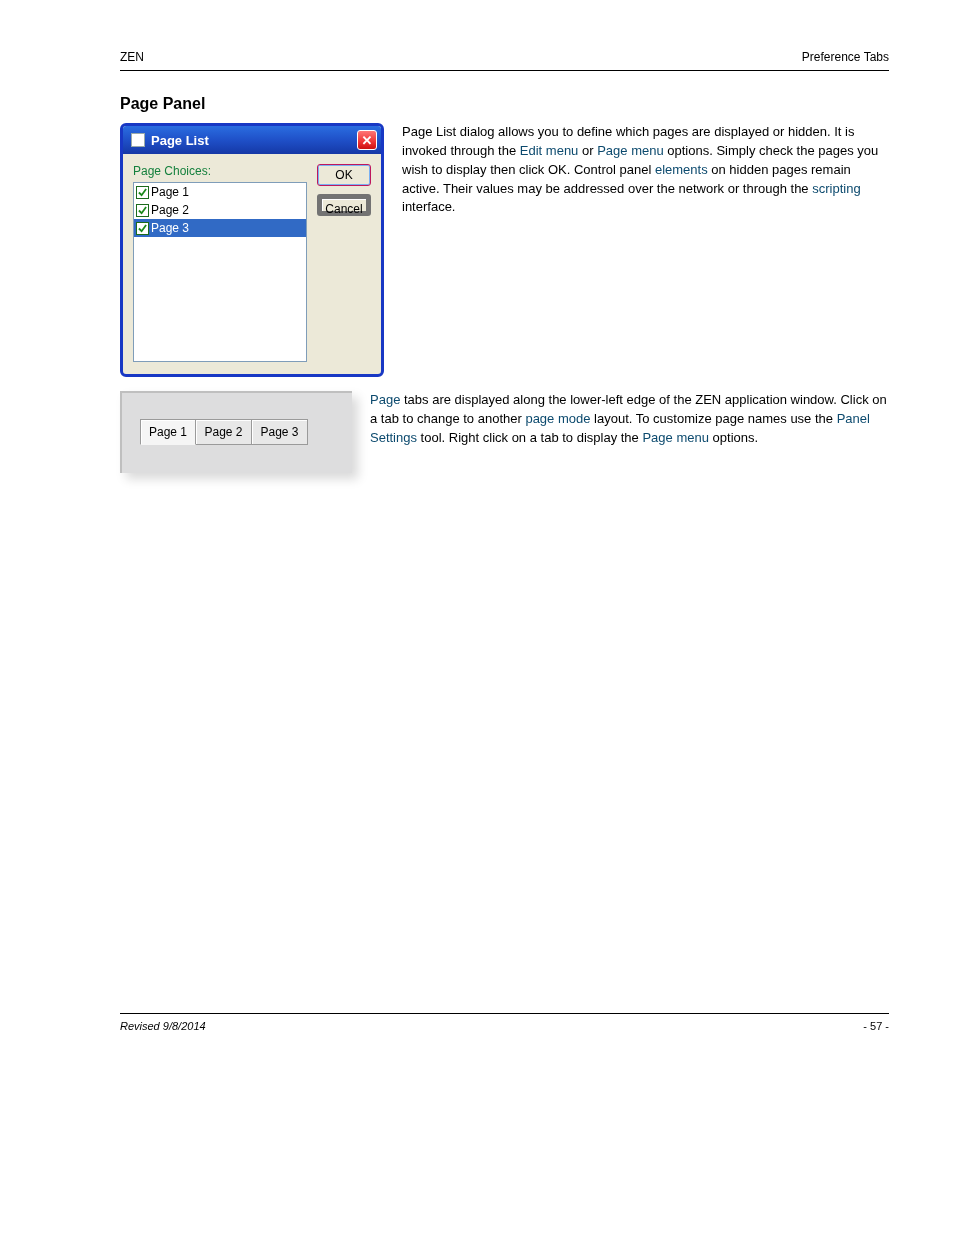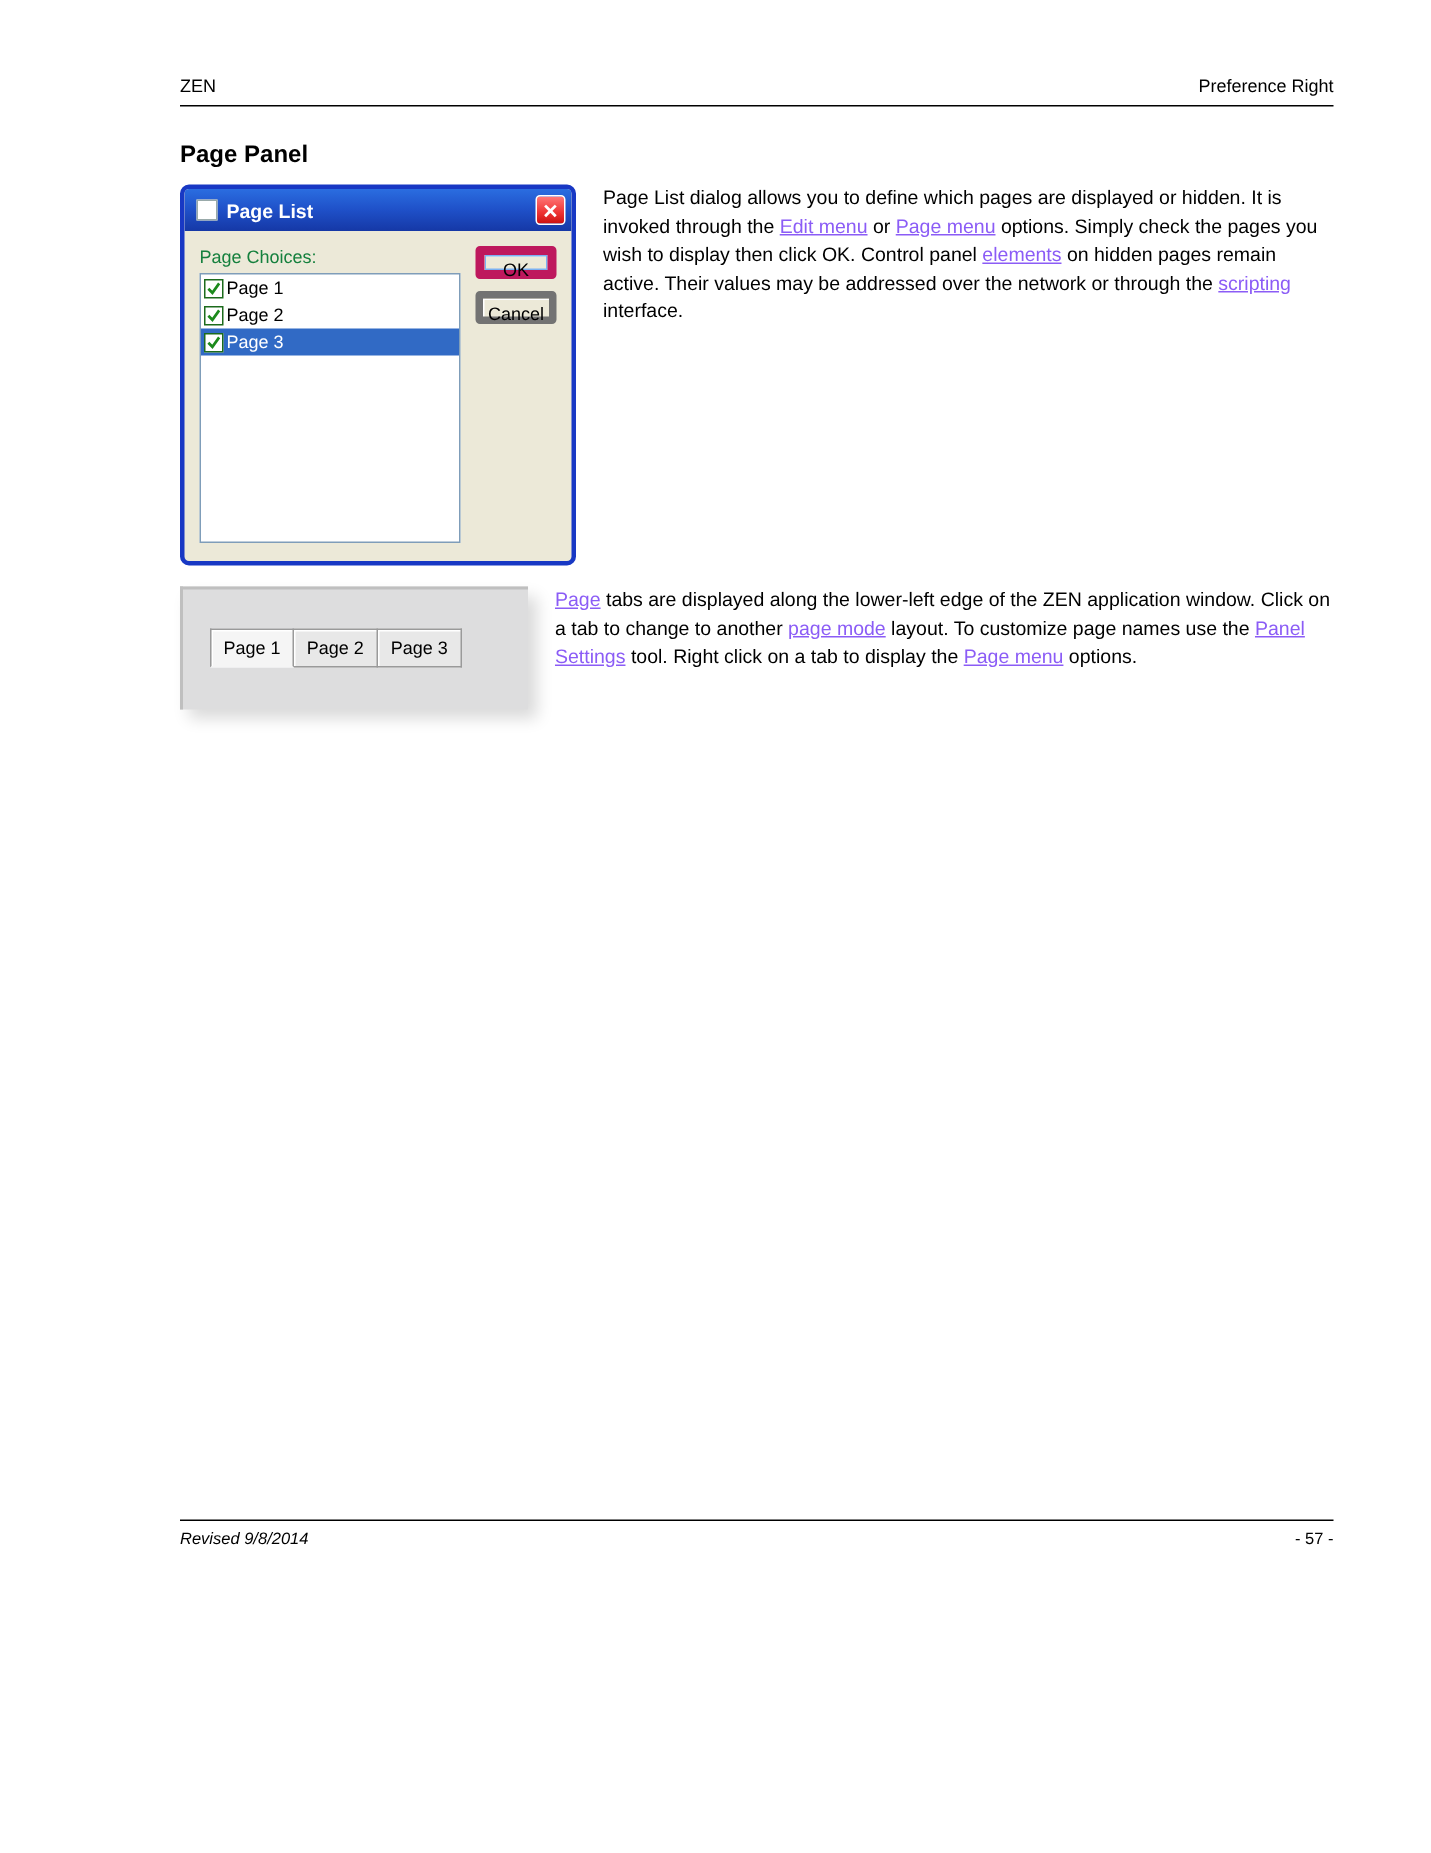--- a/index.html
+++ b/index.html
@@ -35,22 +35,21 @@
     display: flex;
     align-items: flex-start;
     gap: 18px;
     margin-bottom: 14px;
   }
   .row-text {
     flex: 1;
     line-height: 1.45;
   }
   .link {
-    color: #8b5cf6;
-    text-decoration: underline;
+    color: #0c4a6e;
     cursor: pointer;
   }
 
   
   .dlg {
     width: 264px;
     border: 3px solid #1838c4;
     border-radius: 6px;
     background: #ece9d8;
     overflow: hidden;
@@ -132,21 +131,21 @@
     height: 22px;
     background: #ece9d8;
     border: 5px solid #737373;
     border-radius: 3px;
     box-shadow: inset 1px 1px 0 #fff;
     font-size: 12px;
     line-height: 20px;
     text-align: center;
     cursor: pointer;
   }
-  .dlg-btn.default { border: 6px solid #be185d; box-shadow: 0 0 0 1px #7ab1f3 inset, inset 1px 1px 0 #fff; }
+  .dlg-btn.default { border: 1px solid #be185d; box-shadow: 0 0 0 1px #7ab1f3 inset, inset 1px 1px 0 #fff; }
 
   
   .tabs-shell {
     width: 232px;
     height: 82px;
     position: relative;
     background: #ddddde;
     border-top: 2px solid #bfbfbf;
     border-left: 2px solid #bfbfbf;
     box-shadow: 6px 6px 10px rgba(0,0,0,0.15);
@@ -186,21 +185,21 @@
     font-style: italic;
   }
   .footer-bar .page-num { font-style: normal; }
 </style>
 </head>
 <body>
 
 <div class="page">
   <div class="header-bar">
     <span>ZEN</span>
-    <span>Preference Right</span>
+    <span>Preference Tabs</span>
   </div>
   <hr class="header-rule">
 
   <div class="section-title">Page Panel</div>
 
   <div class="row">
     <div class="dlg">
       <div class="dlg-titlebar">
         <span class="dlg-title-icon"></span>
         <span>Page List</span>

